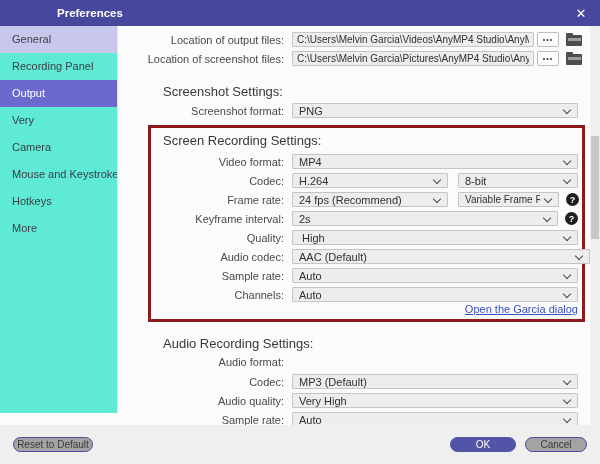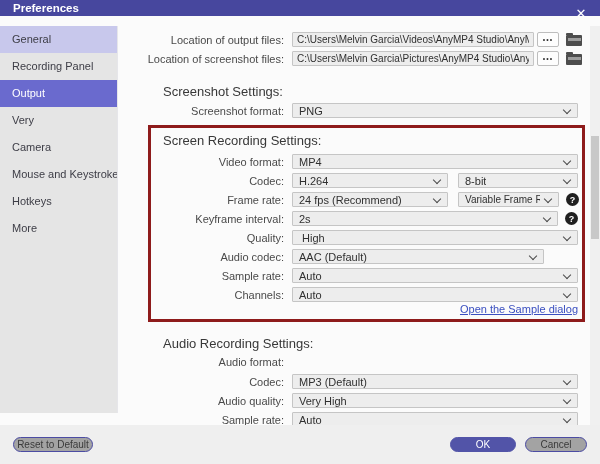--- a/index.html
+++ b/index.html
@@ -2,26 +2,26 @@
 <html><head>
 <meta charset="utf-8">
 <style>
   * { margin:0; padding:0; box-sizing:border-box; }
   html,body { width:600px; height:464px; }
   body { font-family:"Liberation Sans", sans-serif; background:#fbfbfb; position:relative; overflow:hidden; }
 
   .window { position:absolute; inset:0; }
 
   
-  .titlebar { position:absolute; left:0; top:0; right:0; height:16px; background:#47479e; display:flex; align-items:center; }
+  .titlebar { position:absolute; left:0; top:0; right:0; height:26px; background:#47479e; display:flex; align-items:center;padding-left:44px; }
   .titlebar .title { color:#ffffff; font-size:11.5px; font-weight:bold; padding-left:13px; }
   .close-btn { position:absolute; right:6px; top:0; width:26px; height:26px; color:#ffffff; font-size:13px; display:flex; align-items:center; justify-content:center; cursor:pointer; }
 
   
-  .sidebar { position:absolute; left:0; top:26px; width:118px; bottom:51px; background:#e5e5e5; border-right:1px solid #e6e6ea; }
+  .sidebar { position:absolute; left:0; top:26px; width:118px; bottom:51px; background:#5eead4; border-right:1px solid #e6e6ea; }
   .side-item { height:27px; line-height:27px; padding-left:12px; font-size:11px; color:#3d3d46; white-space:nowrap; overflow:hidden; cursor:pointer; }
   .side-item.highlight { background:#c8c8ec; }
   .side-item.selected { background:#6a6ace; color:#ffffff; }
 
   
   .content { position:absolute; left:118px; top:26px; right:0; bottom:39px; background:#fbfbfb; overflow:hidden; }
   .row { position:absolute; left:0; height:15px; display:flex; align-items:center; }
   .row .label { width:166px; text-align:right; font-size:11px; color:#4a4a4a; margin-right:8px; white-space:nowrap; }
   .heading { position:absolute; left:45px; font-size:13px; color:#383838; white-space:nowrap; }
 
@@ -149,21 +149,21 @@
     <div class="row" style="top:204px;">
       <span class="label">Quality:</span>
       <div class="dd" style="width:286px;padding-left:9px;">
         <span class="dd-text">High</span>
         <span class="chev"></span>
       </div>
     </div>
 
     <div class="row" style="top:223px;">
       <span class="label">Audio codec:</span>
-      <div class="dd" style="width:252px;align-items:flex-end;">
+      <div class="dd" style="width:298px;align-items:flex-end;">
         <span class="dd-text">AAC (Default)</span>
         <span class="chev"></span>
       </div>
     </div>
 
     <div class="row" style="top:242px;">
       <span class="label">Sample rate:</span>
       <div class="dd" style="width:286px;">
         <span class="dd-text">Auto</span>
         <span class="chev"></span>
@@ -171,21 +171,21 @@
     </div>
 
     <div class="row" style="top:261px;">
       <span class="label">Channels:</span>
       <div class="dd" style="width:286px;">
         <span class="dd-text">Auto</span>
         <span class="chev"></span>
       </div>
     </div>
 
-    <a class="display-link">Open the Sample dialog</a>
+    <a class="display-link">Open the Garcia dialog</a>
 
     <div class="heading" style="top:310px;">Audio Recording Settings:</div>
 
     <div class="row" style="top:328px;">
       <span class="label">Audio format:</span>
     </div>
 
     <div class="row" style="top:348px;">
       <span class="label">Codec:</span>
       <div class="dd" style="width:286px;">

